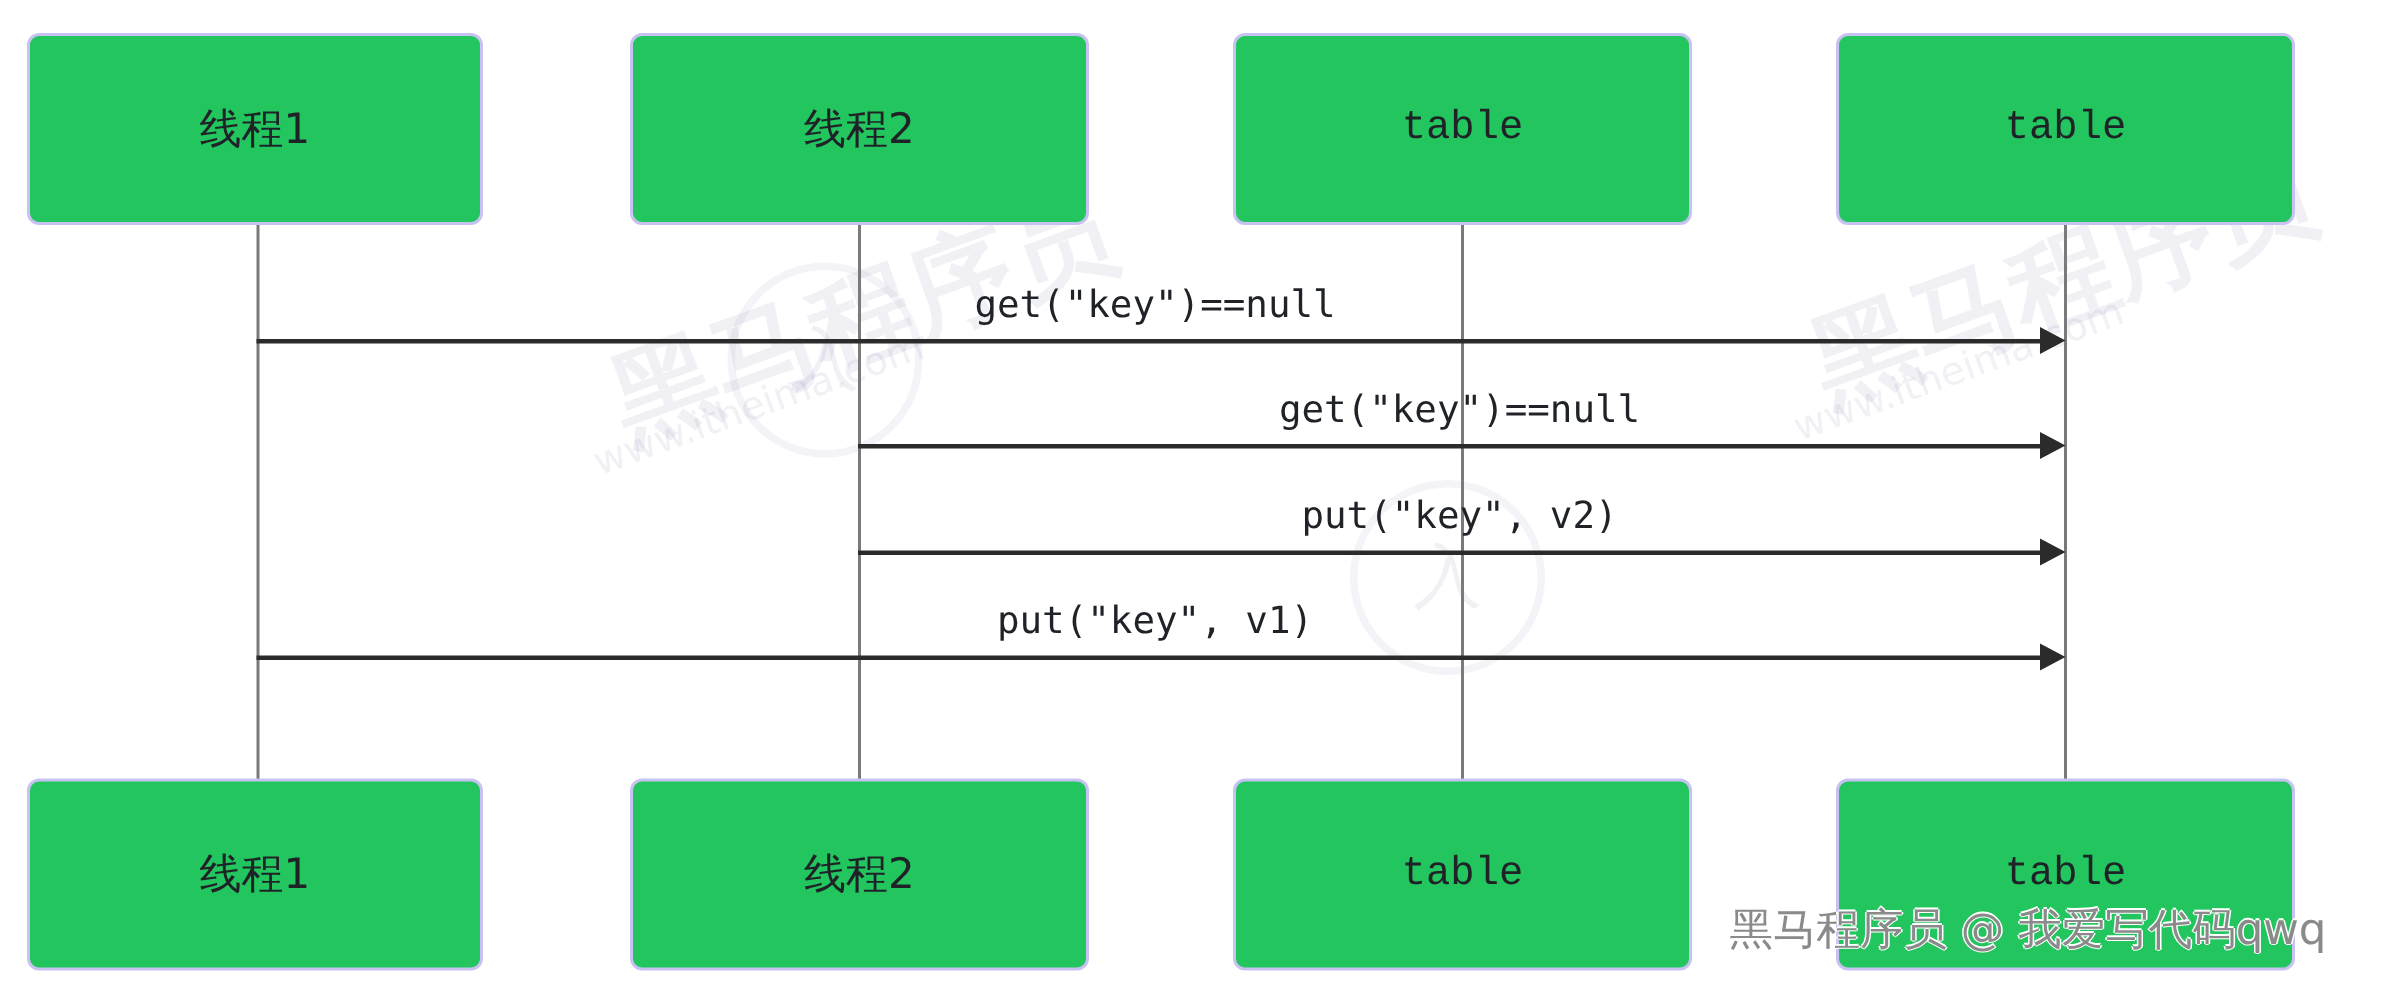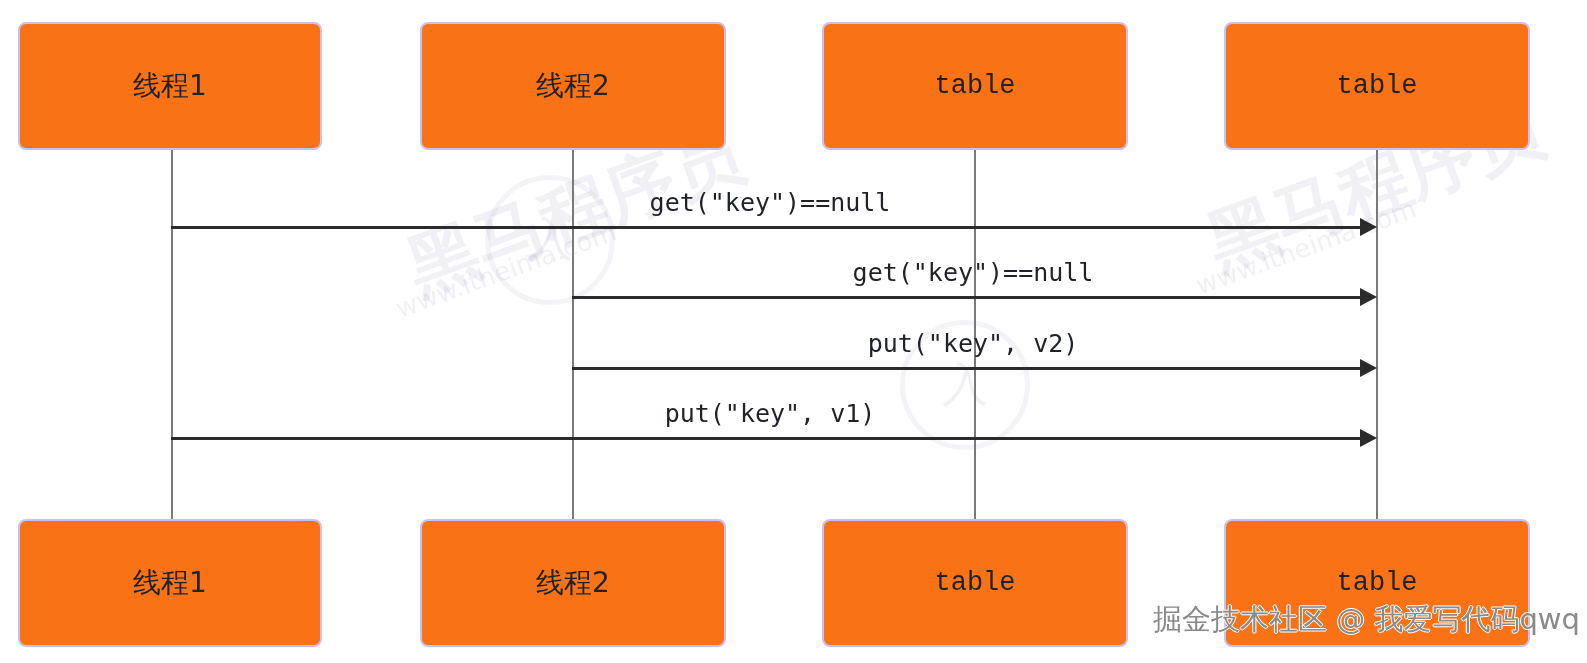--- a/index.html
+++ b/index.html
@@ -12,21 +12,21 @@
     width: 1587px;
     height: 663px;
     background: #ffffff;
     overflow: hidden;
     font-family: "Liberation Sans", "DejaVu Sans", sans-serif;
   }
   
   .participant-box {
     position: absolute;
     box-sizing: border-box;
-    background: #f97316;
+    background: #22c55e;
     border: 2px solid #c8c2f2;
     border-radius: 8px;
     display: flex;
     align-items: center;
     justify-content: center;
     z-index: 3;
   }
   .participant-label {
     font-size: 27px;
     color: #1f2328;
@@ -173,15 +173,15 @@
   <div class="participant-box" style="left:420px; top:519px; width:306px; height:128px;">
     <span class="participant-label cjk">线程2</span>
   </div>
   <div class="participant-box" style="left:822px; top:519px; width:306px; height:128px;">
     <span class="participant-label">table</span>
   </div>
   <div class="participant-box" style="left:1224px; top:519px; width:306px; height:128px;">
     <span class="participant-label">table</span>
   </div>
 
-  <div class="credit" style="left:1153px; top:600px;">掘金技术社区 @ 我爱写代码qwq</div>
+  <div class="credit" style="left:1153px; top:600px;">黑马程序员 @ 我爱写代码qwq</div>
 
 </div>
 
 </body></html>

